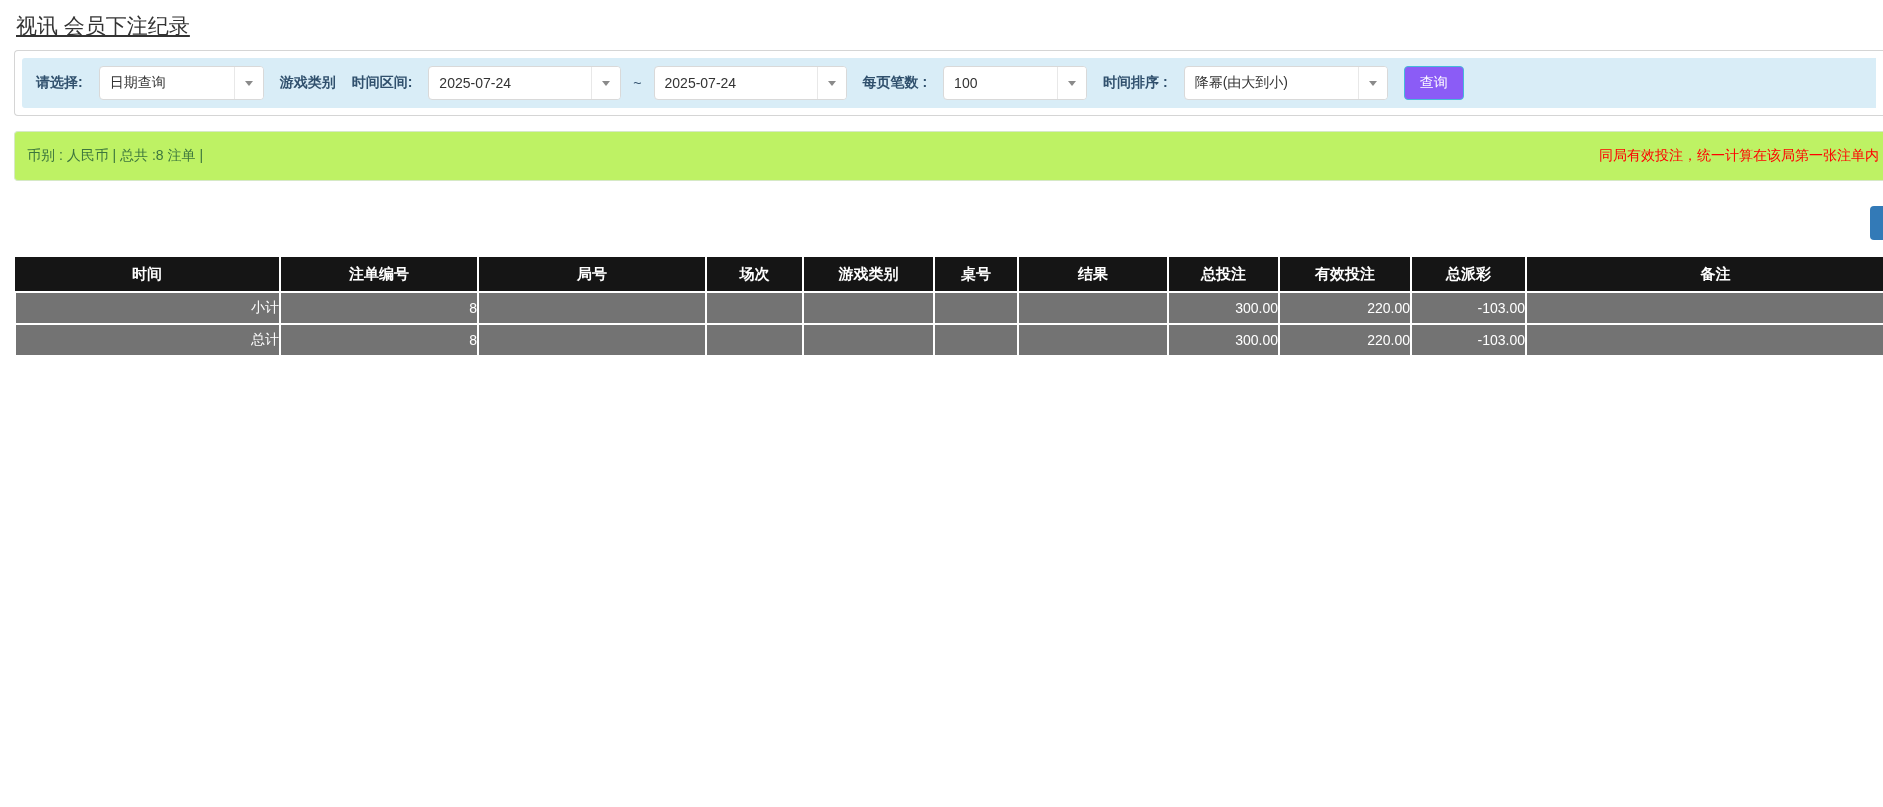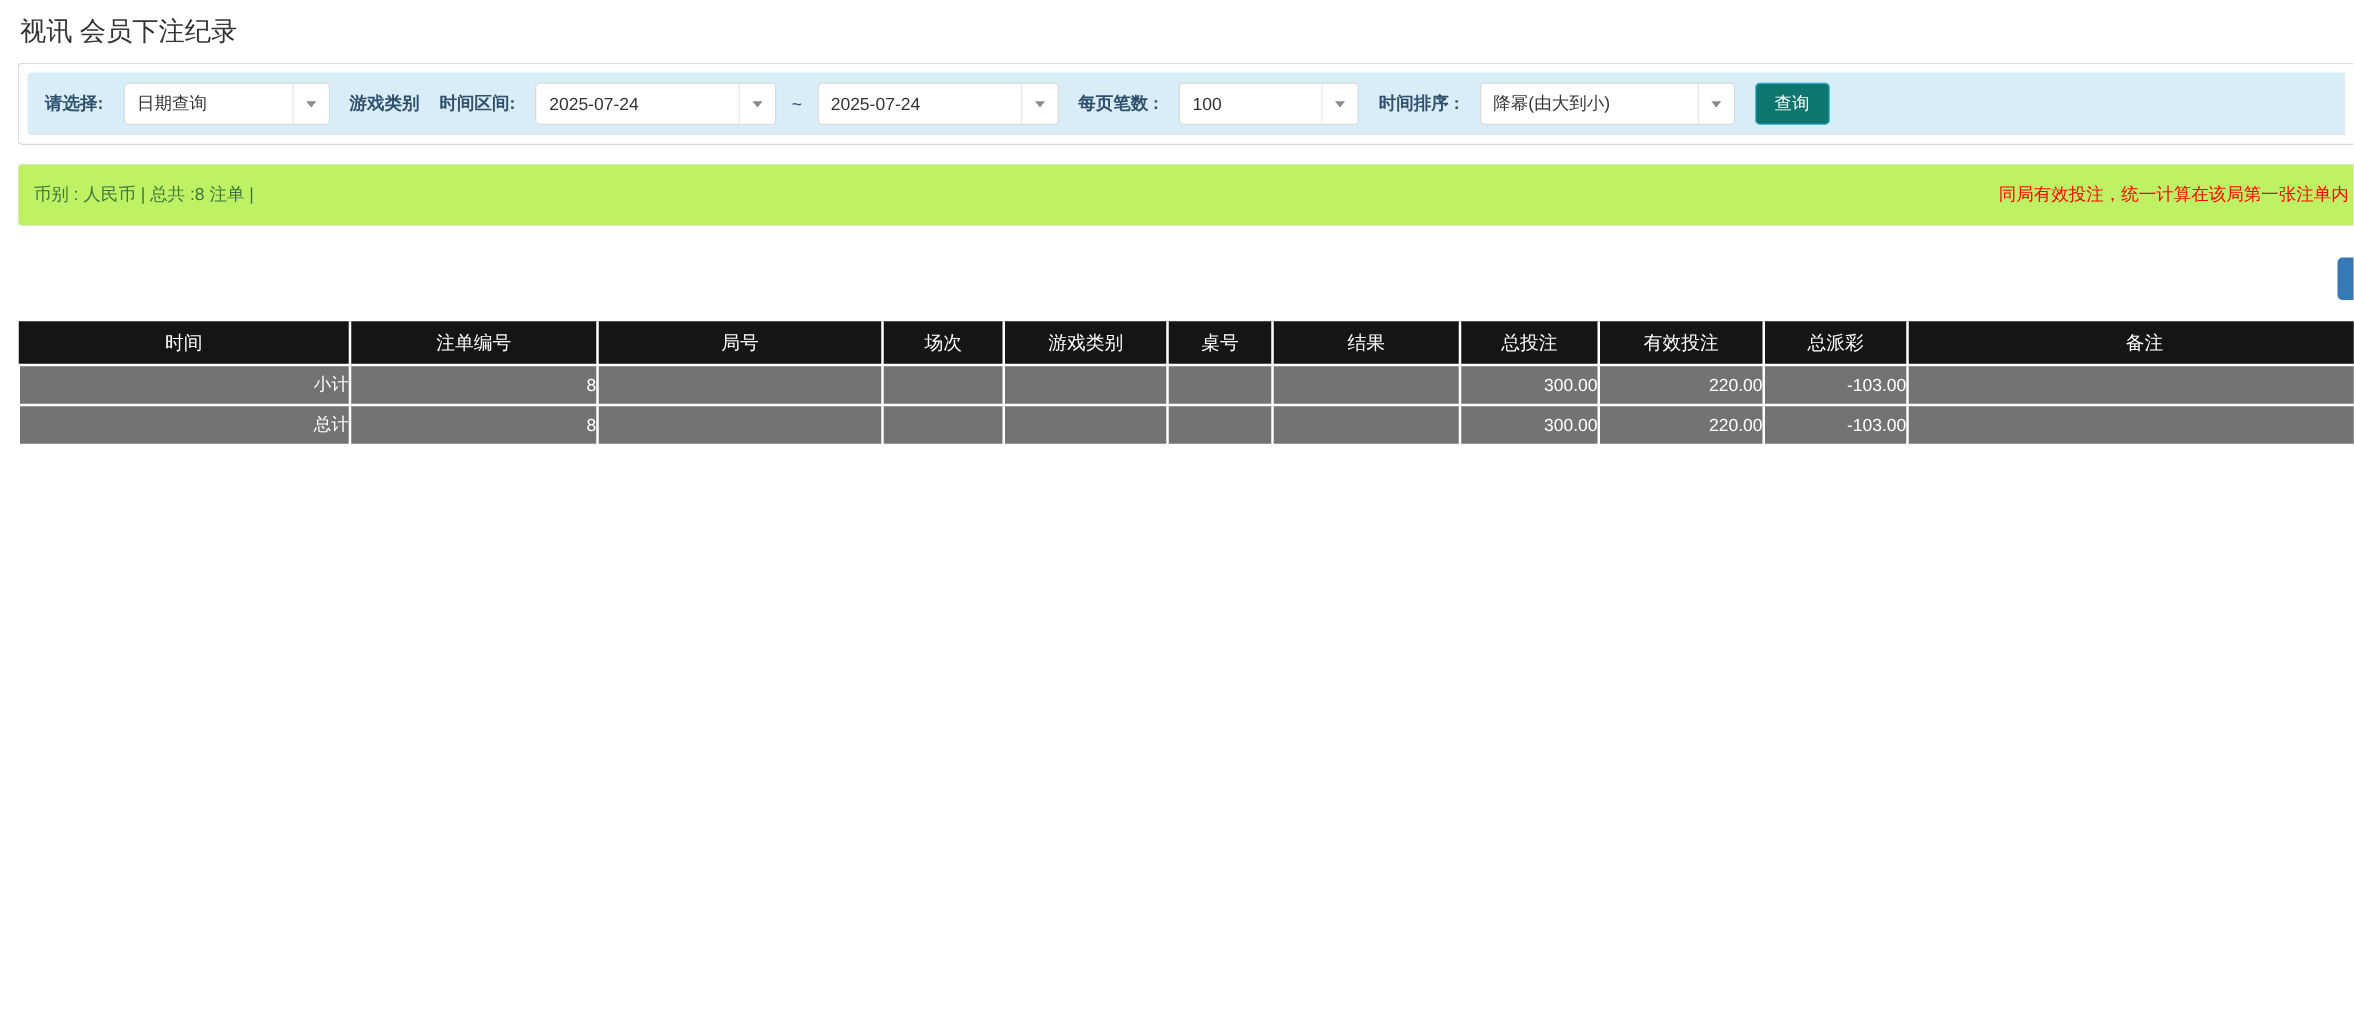--- a/index.html
+++ b/index.html
@@ -10,20 +10,21 @@
     font-family: "Liberation Sans", "DejaVu Sans", sans-serif;
     position: relative;
   }
   h1.page-title {
     margin: 12px 0 0 16px;
     font-size: 21px;
     font-weight: 500;
     color: #333;
     height: 28px;
     line-height: 28px;
+    text-decoration: underline;
   }
   
   .filter-outer {
     margin: 10px 0 0 14px;
     width: calc(100% - 14px);
     border: 1px solid #d5d5d5;
     border-right: none;
     border-radius: 4px 0 0 4px;
     padding: 7px;
     box-sizing: border-box;
@@ -75,21 +76,21 @@
   .caret {
     width: 0; height: 0;
     border-left: 4px solid transparent;
     border-right: 4px solid transparent;
     border-top: 5px solid #8a8a8a;
   }
   .tilde { font-size: 14px; color: #30506d; margin: 0 -4px; }
   .search-btn {
     height: 34px;
     padding: 0 15px;
-    background: #0f766e;
+    background: #8b5cf6;
     border: 1px solid #46b8da;
     border-radius: 4px;
     color: #fff;
     font-size: 14px;
     cursor: pointer;
     font-family: inherit;
   }
   .w-query { width: 165px; }
   .w-game  { width: 222px; }
   .w-date  { width: 193px; }
@@ -127,21 +128,21 @@
   table.records {
     border-collapse: collapse;
     table-layout: fixed;
     width: 1892px;
     margin: 76px 0 0 14px;
     font-size: 14px;
   }
   table.records thead th {
     background: #151515;
     color: #fff;
-    font-weight: normal;
+    font-weight: bold;
     font-size: 15px;
     height: 34px;
     border-right: 2px solid #fff;
     border-bottom: 2px solid #fff;
     text-align: center;
     padding: 0;
   }
   table.records tfoot td {
     background: #737373;
     color: #fff;

